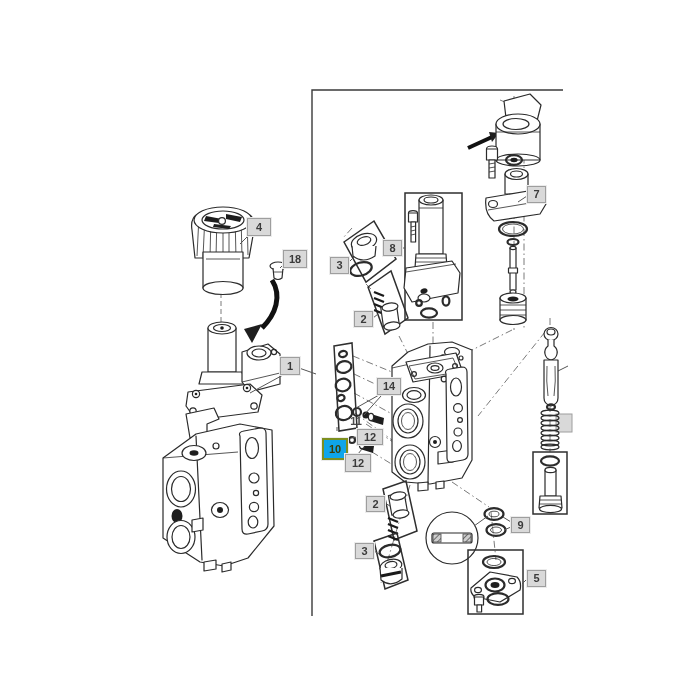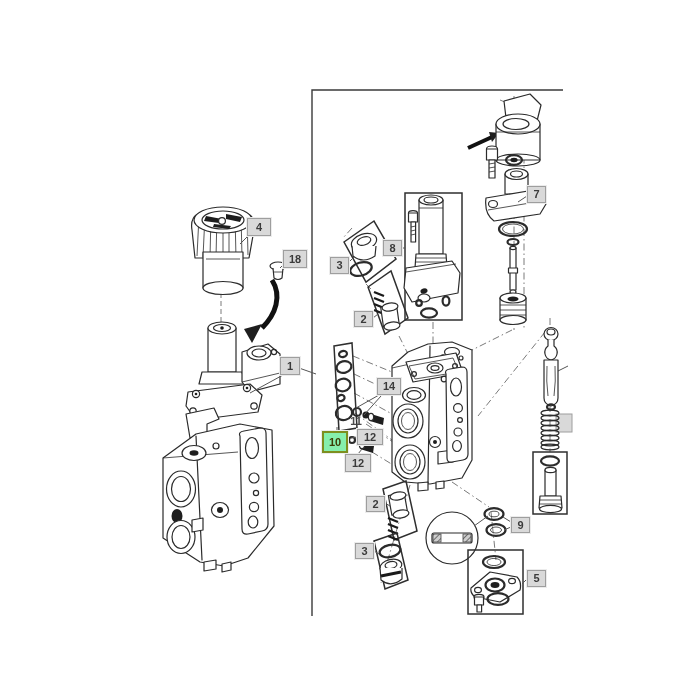--- a/index.html
+++ b/index.html
@@ -3,21 +3,21 @@
 <meta charset="utf-8">
 <style>
   html,body{margin:0;padding:0;background:#fff;}
   #stage{position:relative;width:700px;height:700px;background:#fff;overflow:hidden;
          font-family:"Liberation Sans", sans-serif;}
   #art{position:absolute;left:0;top:0;}
   .callout{position:absolute;display:flex;align-items:center;justify-content:center;
            background:#d9d9d9;border:1px solid #9e9e9e;color:#3b3b3b;
            font-size:11px;font-weight:bold;line-height:1;box-sizing:border-box;
            box-shadow:0 0 0 1px #ececec;}
-  .callout.highlighted{background:#86efac;border:2px solid #7d8f1f;color:#3d3d05;}
+  .callout.highlighted{background:#0ea5e9;border:2px solid #7d8f1f;color:#3d3d05;margin-top:7px;}
   .callout.plain{background:transparent;border:none;box-shadow:none;color:#4a4a4a;}
   
   .ln{fill:none;stroke:#2b2b2b;stroke-width:1.2;stroke-linejoin:round;stroke-linecap:round;}
   .fw{fill:#ffffff;stroke:#2b2b2b;stroke-width:1.2;stroke-linejoin:round;}
   .dk{fill:#1e1e1e;stroke:none;}
   .ring{fill:none;stroke:#2b2b2b;stroke-width:2.2;}
   .thin{fill:none;stroke:#2b2b2b;stroke-width:0.8;}
   .dash{fill:none;stroke:#6b6b6b;stroke-width:0.9;stroke-dasharray:5 3;}
   .ddot{fill:none;stroke:#6b6b6b;stroke-width:0.9;stroke-dasharray:7 3 1.5 3;}
   .leader{fill:none;stroke:#555;stroke-width:1;}

